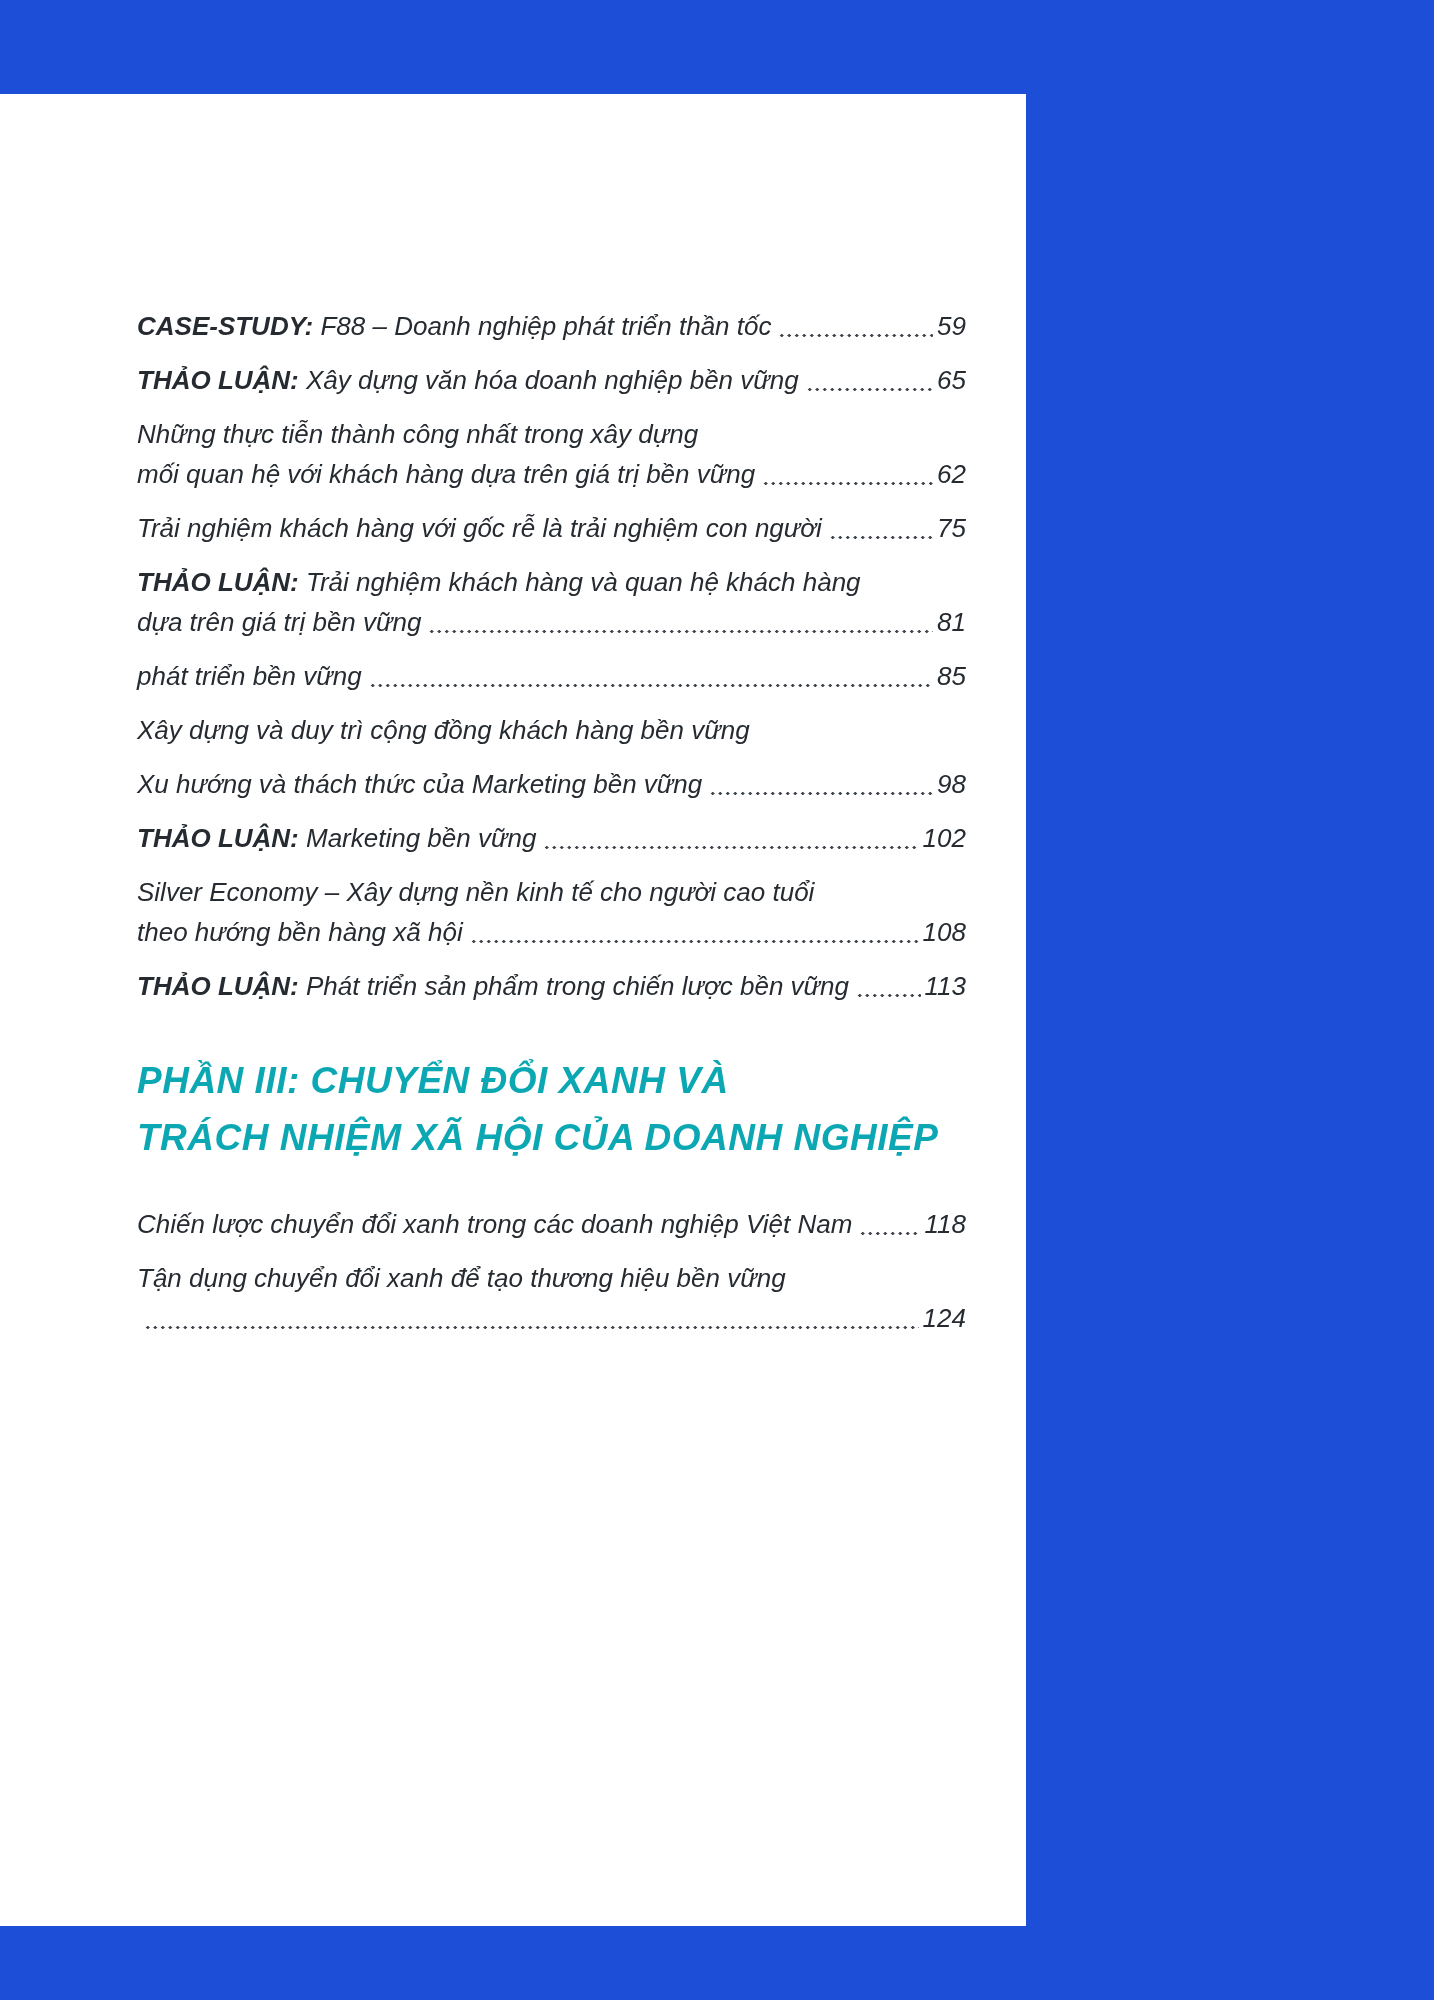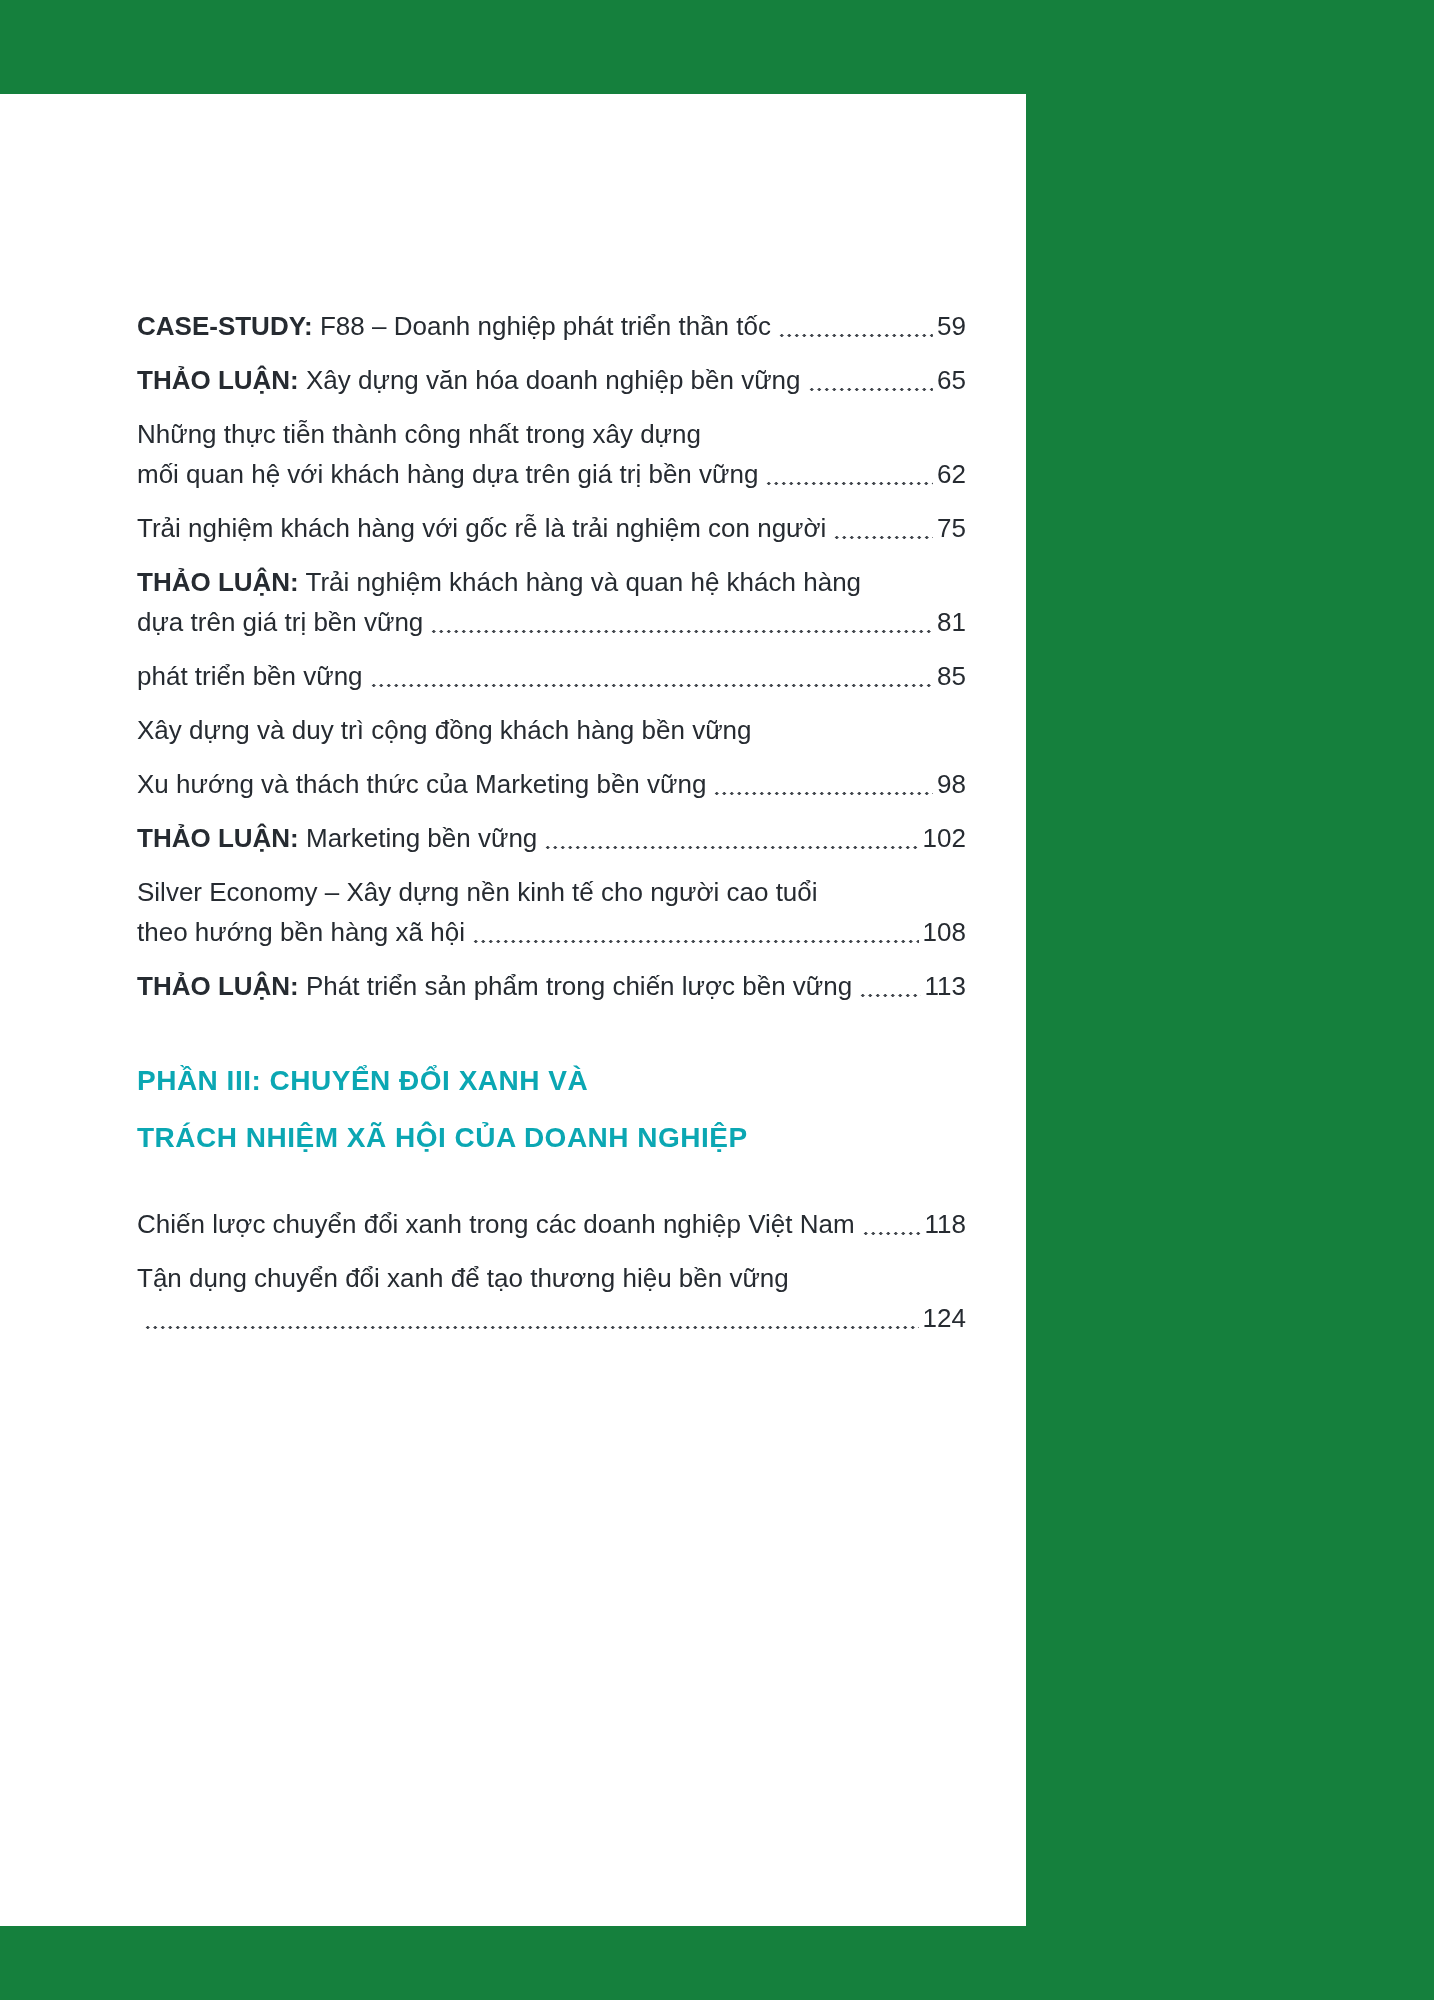--- a/index.html
+++ b/index.html
@@ -7,21 +7,22 @@
   body {
     width: 1434px;
     height: 2000px;
     position: relative;
     font-family: "Liberation Sans", "DejaVu Sans", sans-serif;
     overflow: hidden;
   }
   .page-bg {
     position: absolute;
     inset: 0;
-    background: #15803d;
+    background: #1d4ed8;
+    font-style: italic;
   }
   .content-panel {
     position: absolute;
     left: 0;
     top: 94px;
     width: 1026px;
     height: 1832px;
     background: #ffffff;
   }
   .toc {
@@ -48,21 +49,21 @@
     margin: 0 4px 6px 7px;
     background-image: radial-gradient(circle, #41464c 1.4px, transparent 1.7px);
     background-size: 7.5px 9px;
     background-repeat: repeat-x;
     background-position: left bottom;
   }
   .pagenum { flex: 0 0 auto; }
   .section-heading {
     color: #0ba7b3;
     font-weight: bold;
-    font-size: 28px;
+    font-size: 37px;
     line-height: 57px;
     margin: 46px 0 38px 0;
     letter-spacing: 0.5px;
   }
 </style>
 </head>
 <body>
 
 <div class="page-bg">
   <div class="content-panel">

